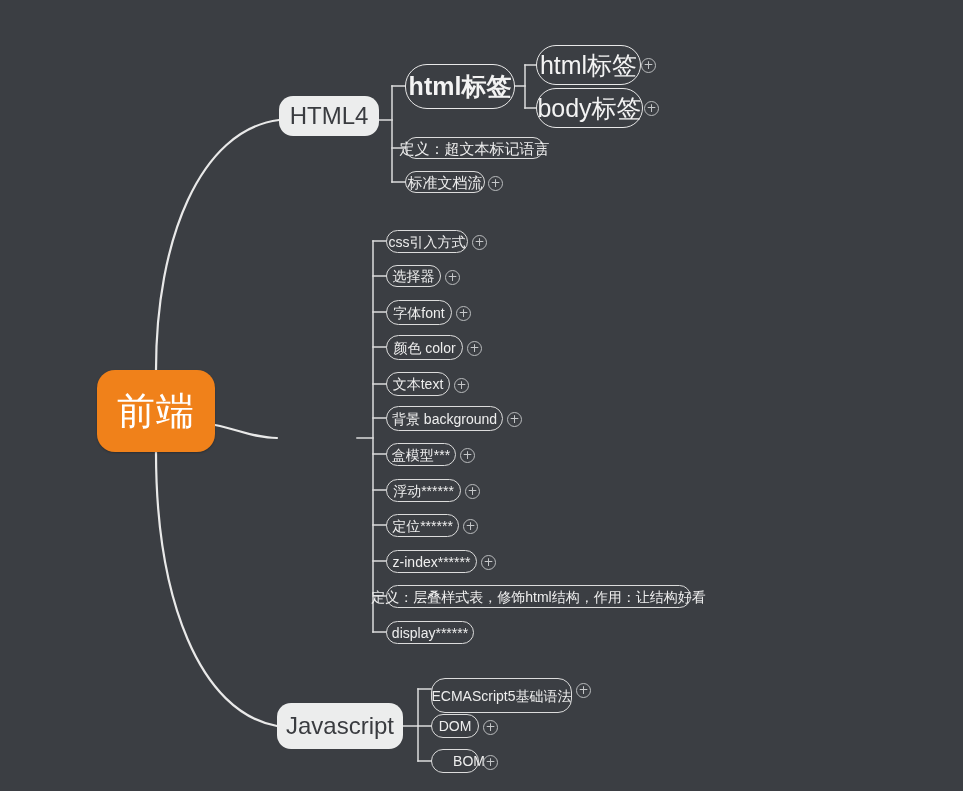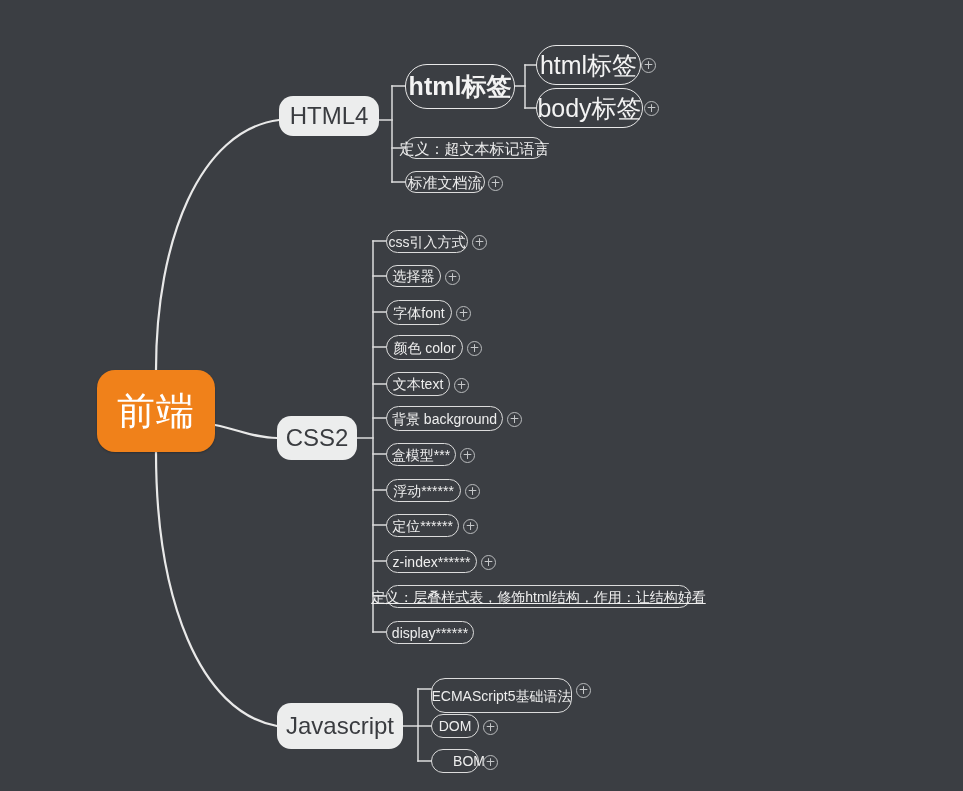--- a/index.html
+++ b/index.html
@@ -175,23 +175,20 @@
 
   <div class="node l3 med" style="left:405px; top:137px; width:139px; height:22px;">
     <span>定义：超文本标记语言</span>
   </div>
 
   <div class="node l3 med" style="left:405px; top:171px; width:80px; height:22px;">
     <span>标准文档流</span>
   </div>
   <div class="expander" style="left:488px; top:176px;"></div>
 
-  <div class="node l1" style="left:277px; top:416px; width:80px; height:44px;">
-    <span>CSS2</span>
-  </div>
 
   <div class="node l3" style="left:386px; top:230px; width:82px; height:23px;">
     <span>css引入方式</span>
   </div>
   <div class="expander" style="left:472px; top:235px;"></div>
 
   <div class="node l3" style="left:386px; top:265px; width:55px; height:22px;">
     <span>选择器</span>
   </div>
   <div class="expander" style="left:445px; top:270px;"></div>
@@ -229,21 +226,21 @@
   <div class="node l3" style="left:386px; top:514px; width:73px; height:23px;">
     <span>定位******</span>
   </div>
   <div class="expander" style="left:463px; top:519px;"></div>
 
   <div class="node l3" style="left:386px; top:550px; width:91px; height:23px;">
     <span>z-index******</span>
   </div>
   <div class="expander" style="left:481px; top:555px;"></div>
 
-  <div class="node l3" style="left:386px; top:585px; width:305px; height:23px;text-decoration:underline;">
+  <div class="node l3" style="left:386px; top:585px; width:305px; height:23px;">
     <span>定义：层叠样式表，修饰html结构，作用：让结构好看</span>
   </div>
 
   <div class="node l3" style="left:386px; top:621px; width:88px; height:23px;">
     <span>display******</span>
   </div>
 
   <div class="node l1" style="left:277px; top:703px; width:126px; height:46px;">
     <span>Javascript</span>
   </div>

